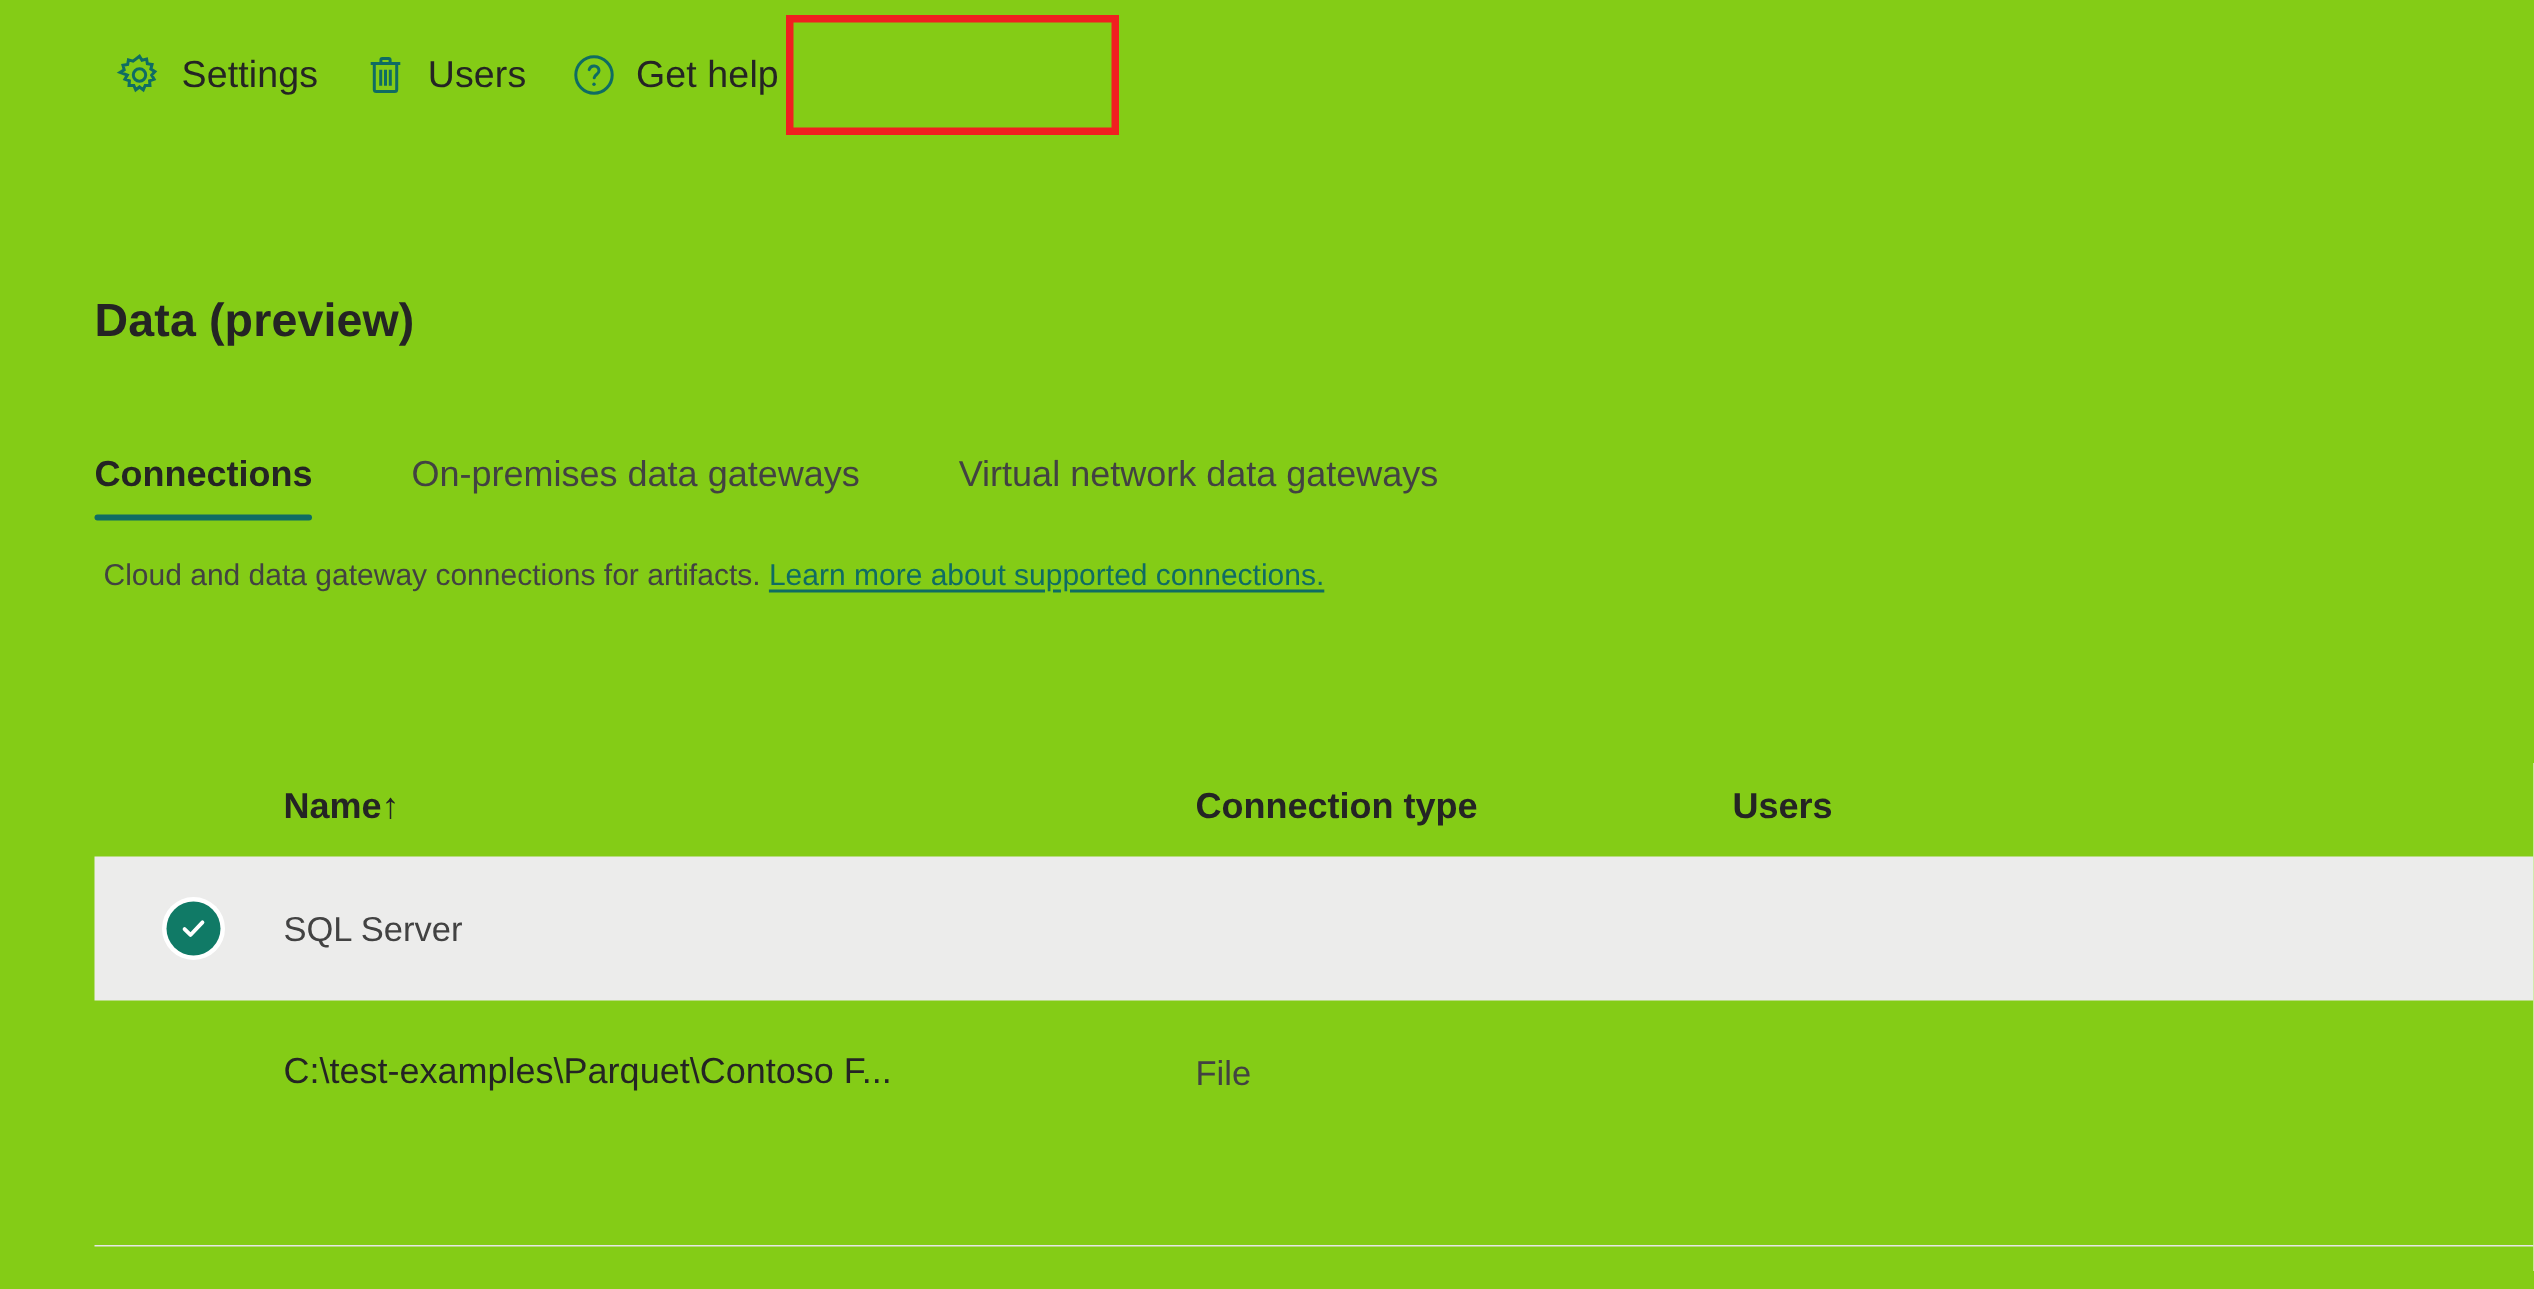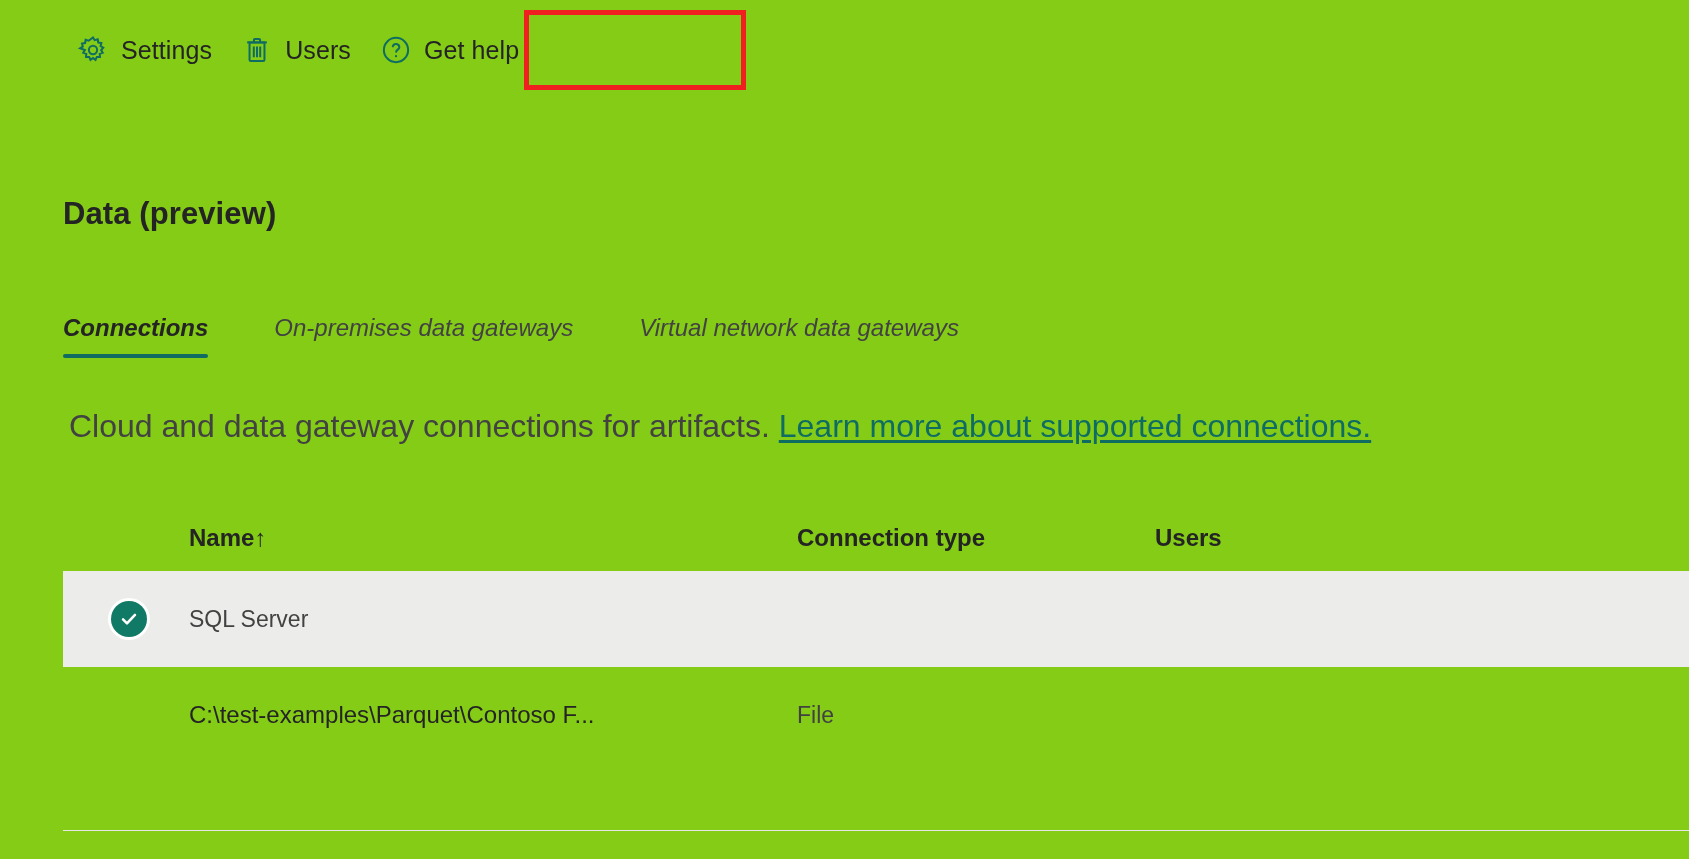--- a/index.html
+++ b/index.html
@@ -72,24 +72,23 @@
     font-size: 31px;
     font-weight: bold;
     color: #242424;
     letter-spacing: 0.1px;
   }
 
   
   .tabs {
     position: absolute;
     left: 63px;
-    top: 314px;
+    top: 303px;
     display: flex;
     align-items: flex-start;
-    font-style: italic;
   }
   .tab {
     position: relative;
     padding: 0 0 16px 0;
     margin-right: 66px;
     font-size: 24px;
     color: #424242;
     cursor: pointer;
     white-space: nowrap;
   }
@@ -104,22 +103,22 @@
     bottom: 0;
     height: 4px;
     background: #0f6c63;
     border-radius: 2px;
   }
 
   
   .description {
     position: absolute;
     left: 69px;
-    top: 408px;
-    font-size: 32px;
+    top: 373px;
+    font-size: 20px;
     color: #424242;
     white-space: nowrap;
   }
   .description .link {
     color: #0f6c63;
     text-decoration: underline;
     text-underline-offset: 3px;
     cursor: pointer;
   }
 

